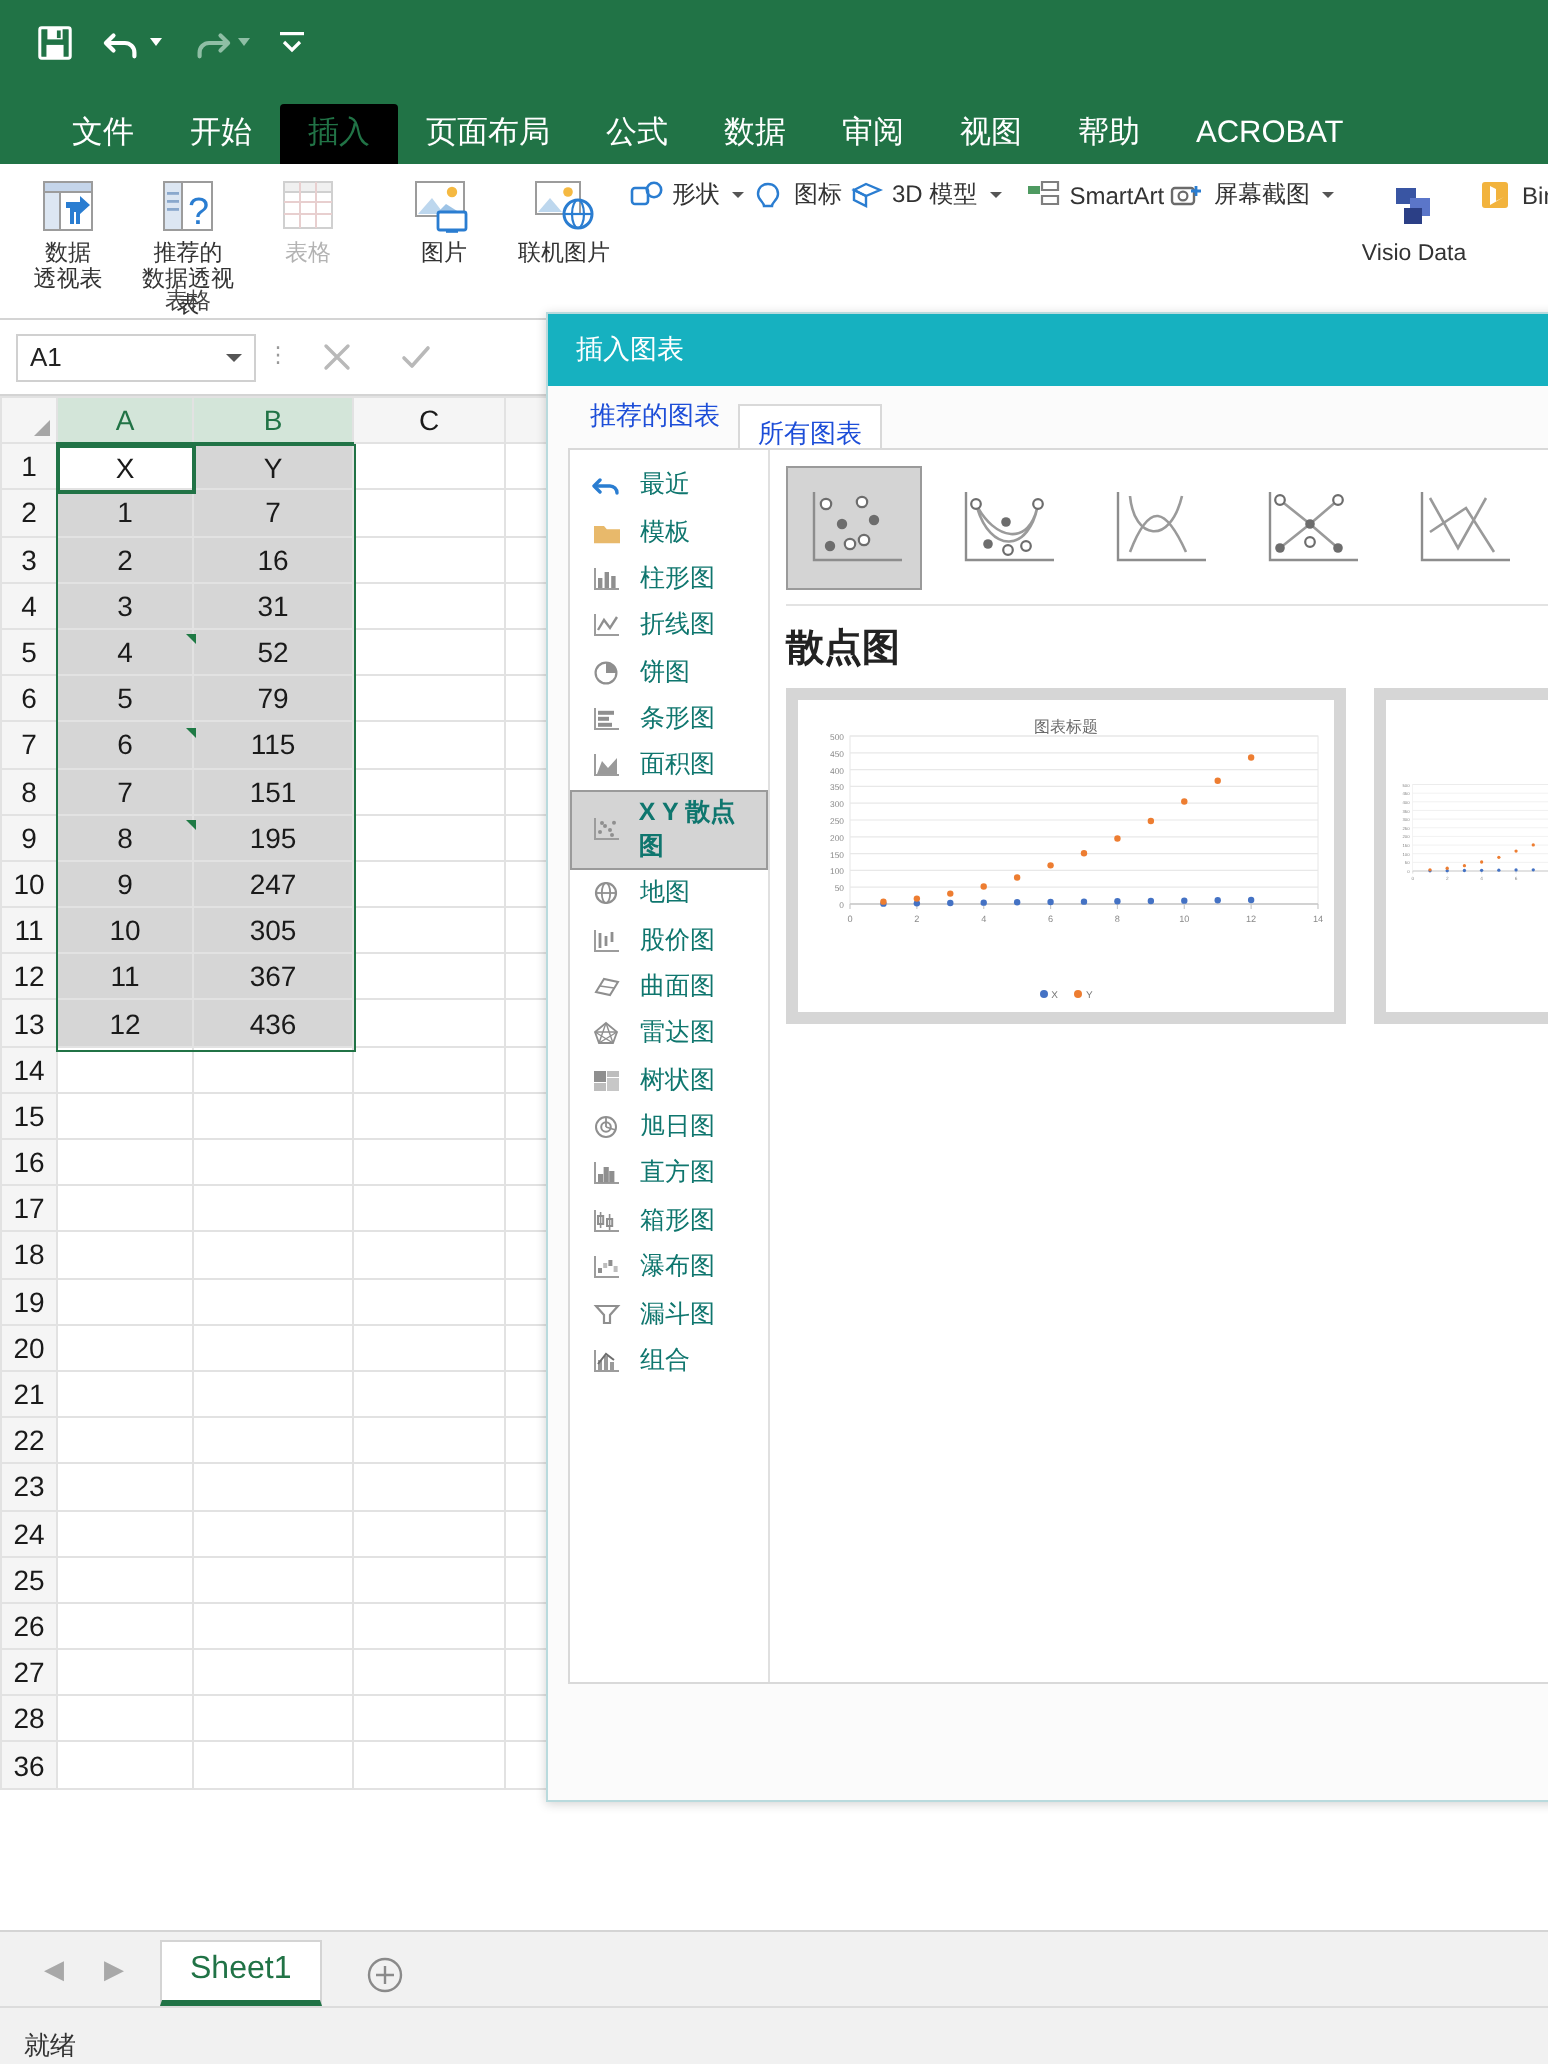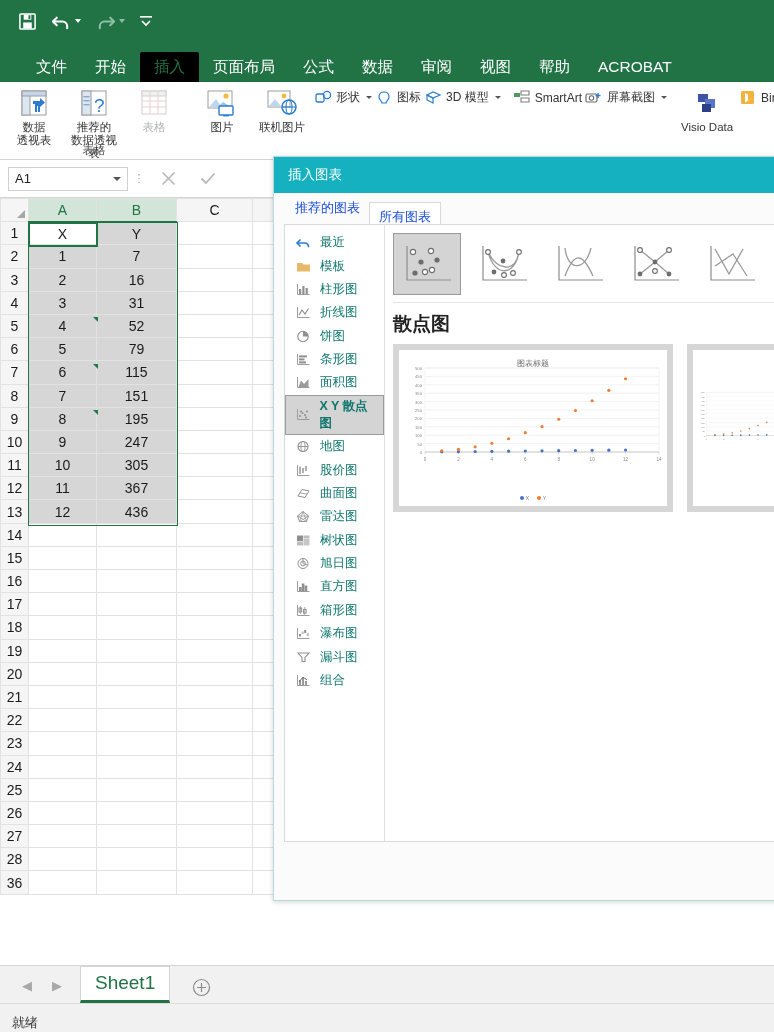--- a/index.html
+++ b/index.html
@@ -88,21 +88,21 @@
   .sel-range-box { position:absolute; border:1px solid #217346; pointer-events:none; }
 
   .cmt-flag { position:absolute; width:0;height:0;border-left:5px solid transparent;
       border-top:5px solid #1f7a45; }
 
   
   .sheetbar { position:absolute; left:0; right:0; bottom:29px; height:38px;
      background:#f1f1f1; display:flex; align-items:flex-end; border-top:1px solid #d4d4d4;}
   .navarrows { display:flex; align-items:center; gap:20px; padding:0 18px 10px 22px; color:#a8a8a8; font-size:13px;}
   .sheet-tab { background:#fff; border:1px solid #d4d4d4; border-bottom:3px solid #217346;
-     padding:5px 14px 6px 14px; font-size:19px; color:#217346; }
+     padding:5px 14px 6px 14px; font-size:16px; color:#217346; }
   .addsheet { margin-left:22px; margin-bottom:6px; color:#8a8a8a; }
   .statusbar { position:absolute; left:0; right:0; bottom:0; height:29px; background:#f1f1f1;
      border-top:1px solid #dcdcdc; display:flex; align-items:flex-end; padding-left:12px;
      font-size:13px; color:#333;}
 
   
   .dialog {
     position:absolute; left:273px; top:156px; width:540px; height:745px;
     background:#fbfbfb; border:1px solid #b9dadd; box-shadow:0 1px 5px rgba(0,0,0,.18);
   }

